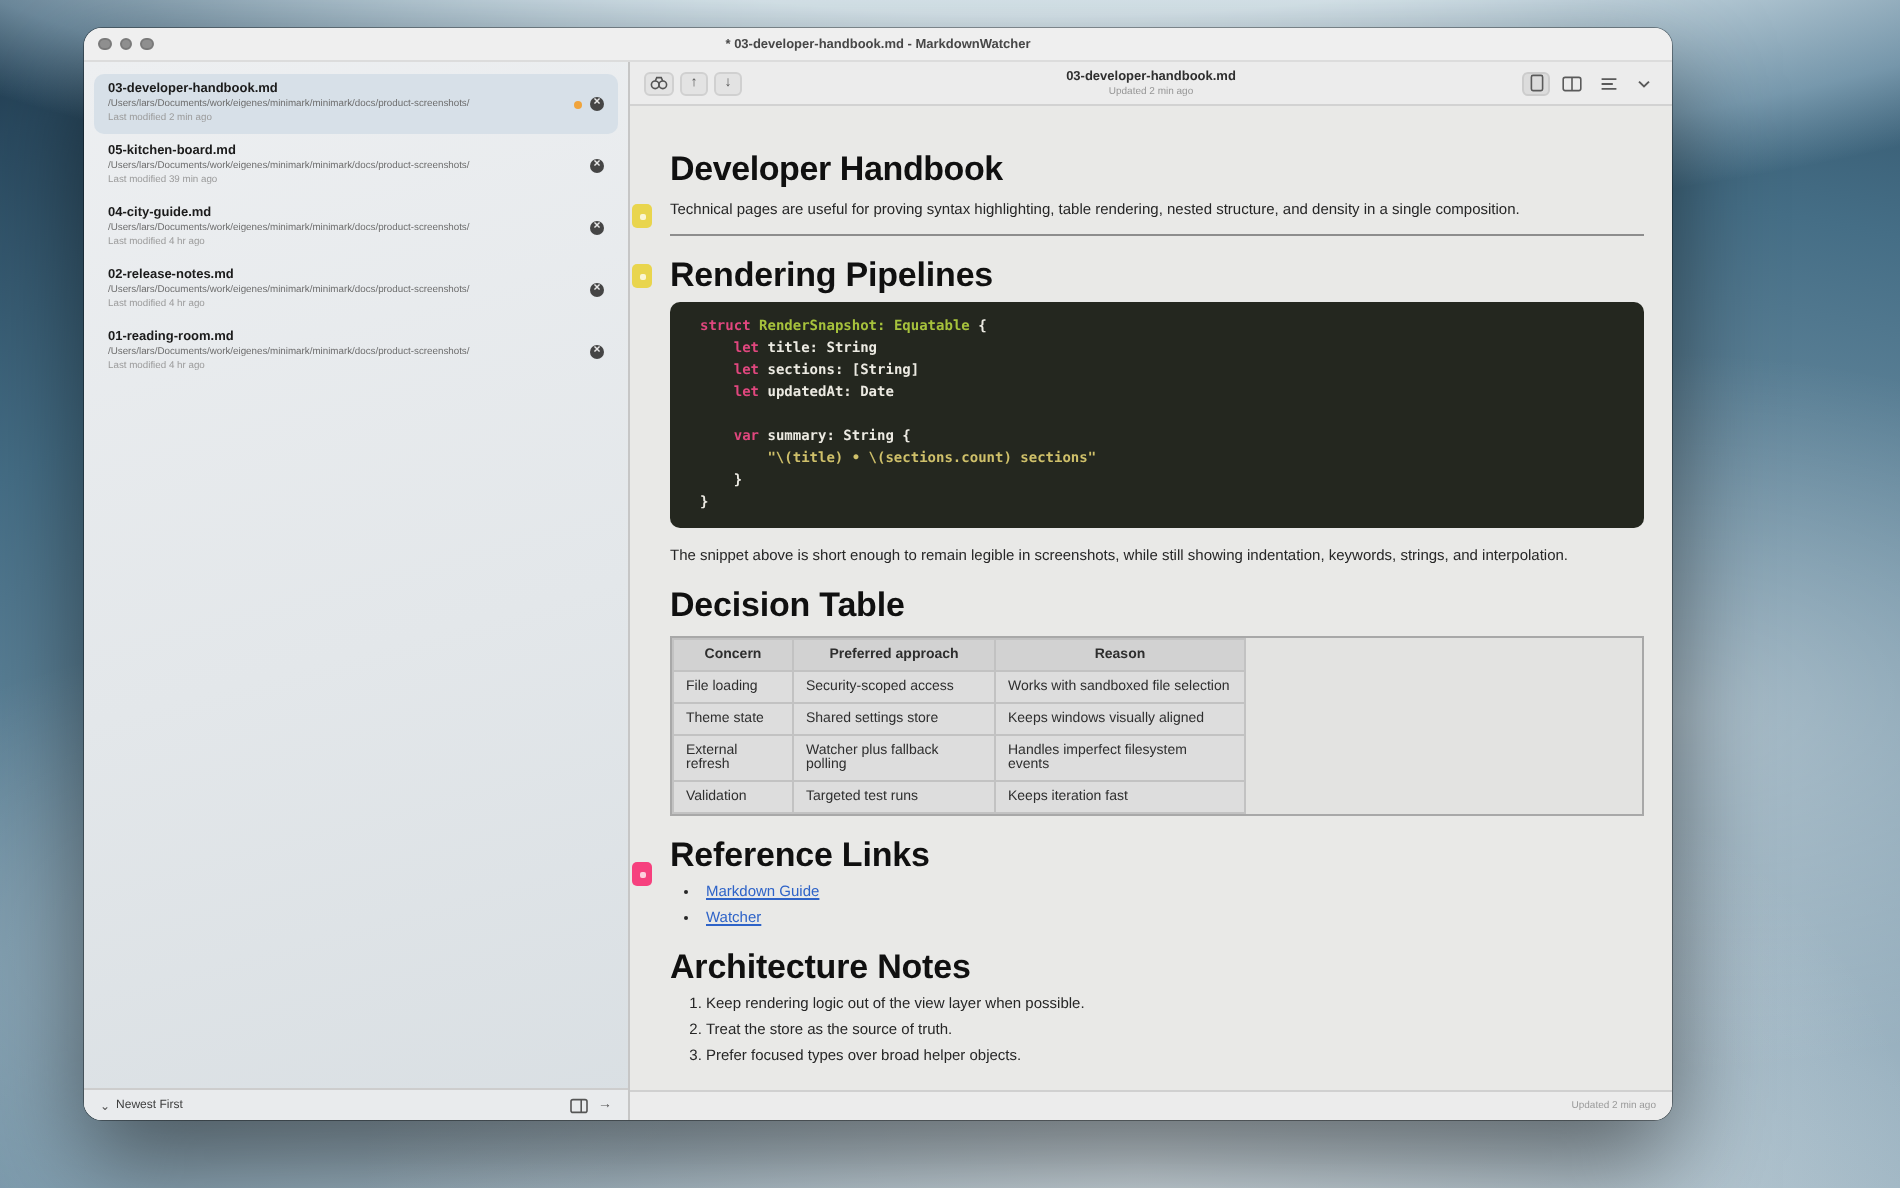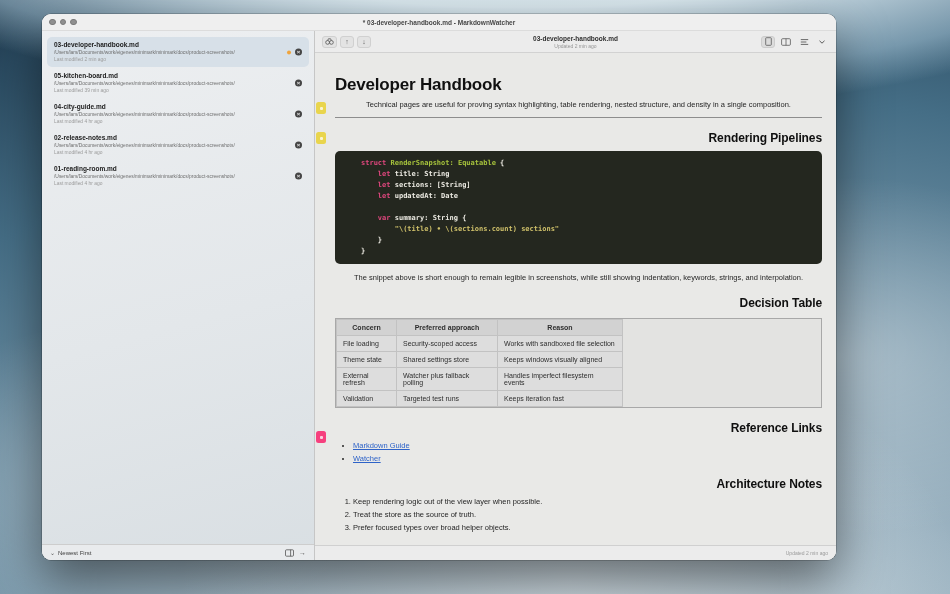--- a/index.html
+++ b/index.html
@@ -50,25 +50,25 @@
   .tb-btn { height:12px; min-width:14px; padding:0 2px; border-radius:3px; background:#e3e3e3; border:0.5px solid #d0d0d0; display:flex; align-items:center; justify-content:center; color:#555; font-size:7px; line-height:1; }
   .tb-icon { height:12px; min-width:14px; border-radius:3px; display:flex; align-items:center; justify-content:center; color:#5a5a5a; }
   .tb-icon.active { background:#dcdcdc; border:0.5px solid #cccccc; }
   .tb-center { position:absolute; left:0; right:0; text-align:center; pointer-events:none; }
   .tb-title { font-size:6.5px; font-weight:600; color:#2f2f2f; line-height:8px; }
   .tb-sub { font-size:5px; color:#969696; line-height:6px; }
   .tb-right { margin-left:auto; display:flex; gap:4px; align-items:center; }
   
   .content { flex:1; min-height:0; overflow:hidden; position:relative; padding:0 14px 0 20px; background:#e9e9e7; }
   h1.doc { font-size:17px; line-height:20px; font-weight:700; color:#101010; margin:22px 0 0; letter-spacing:-0.2px; }
-  .content p { font-size:7.5px; line-height:10px; color:#262626; margin:5px 0;text-align:center; }
+  .content p { font-size:7.5px; line-height:10px; color:#262626; margin:5px 0; }
   .content hr { border:none; border-top:1px solid #8d8d8d; margin:7px 0; }
-  h2.doc { font-size:12px; line-height:14px; font-weight:700; color:#101010; margin:13px 0 6px; letter-spacing:-0.1px;text-align:right; }
-  
-  .code-block { background:#24271f; border-radius:5px; padding:7px 26px; margin:5px 0 9px;
+  h2.doc { font-size:17px; line-height:14px; font-weight:700; color:#101010; margin:13px 0 6px; letter-spacing:-0.1px; }
+  
+  .code-block { background:#24271f; border-radius:5px; padding:7px 15px; margin:5px 0 9px;
     font-family:"DejaVu Sans Mono", monospace; font-size:7px; line-height:11px; font-weight:700; color:#eceae2; }
   .code-line { white-space:pre; }
   .tok-kw { color:#e0477e; }
   .tok-ty { color:#a6c23c; }
   .tok-str { color:#cfc06a; }
   .tok-pl { color:#eceae2; }
   
   .tbl-wrap { border:1px solid #a8a8a8; background:#e3e3e1; margin:8px 0 12px; }
   table.doc { border-collapse:collapse; }
   table.doc th, table.doc td { border:1px solid #c2c2c2; font-size:7px; padding:4px 6px; color:#2e2e2e; }

